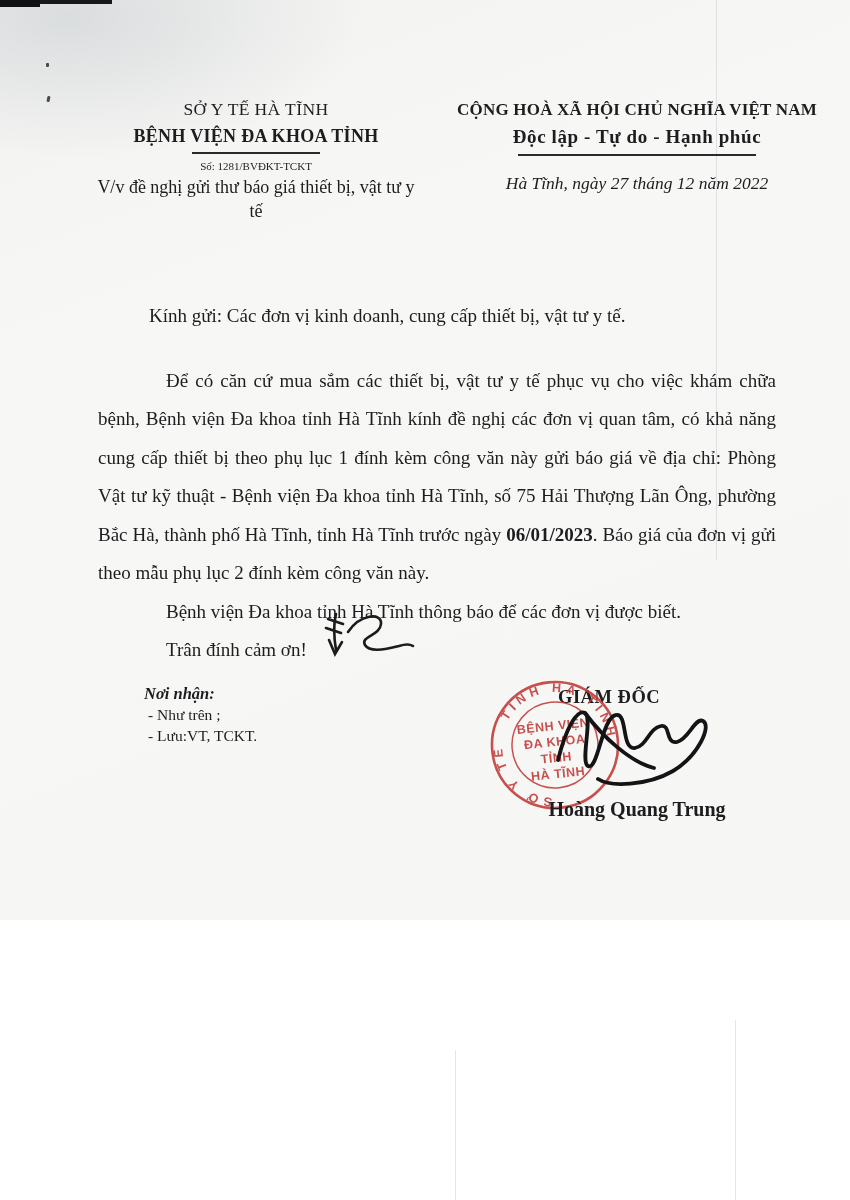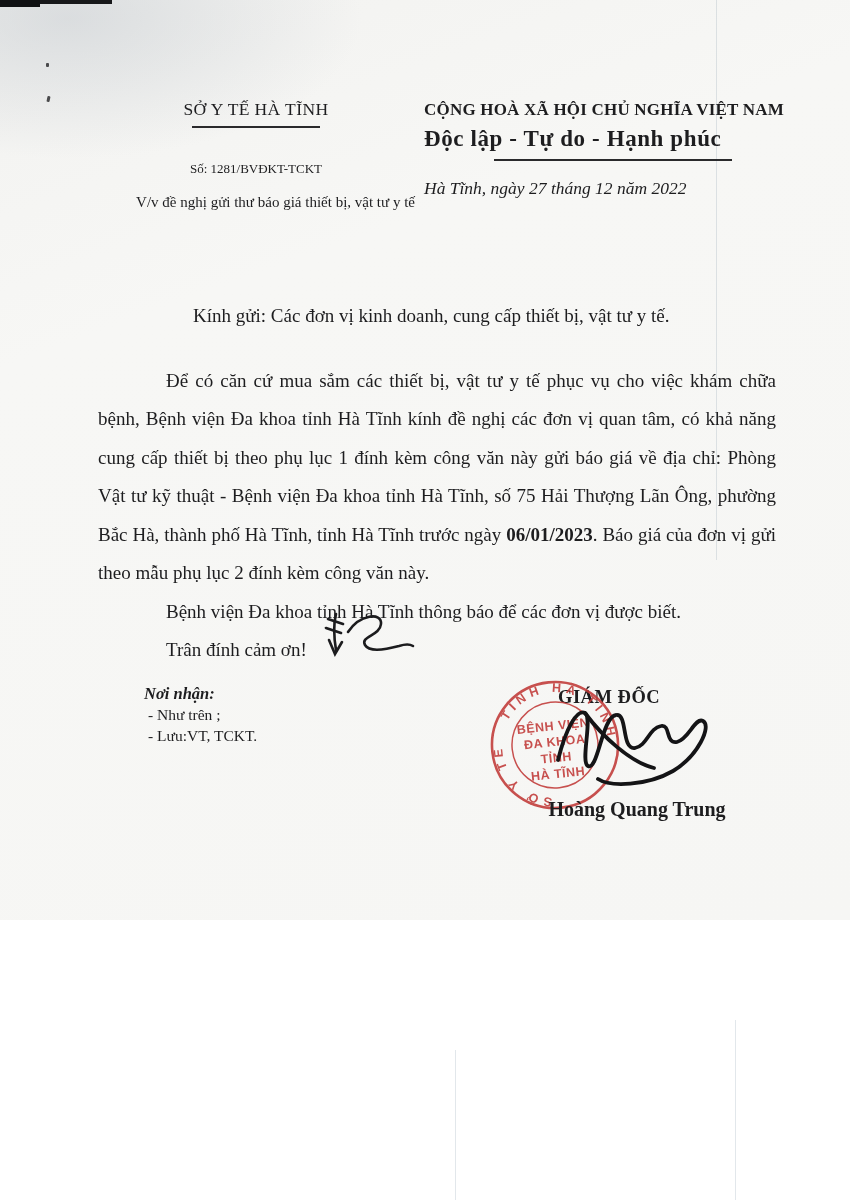--- a/index.html
+++ b/index.html
@@ -30,38 +30,38 @@
 
   
   .header-left {
     position: absolute; left: 88px; top: 99px; width: 336px;
     text-align: center; line-height: 1.25;
   }
   .hl-line1 { font-size: 17.5px; letter-spacing: 0.4px; }
   .hl-line2 { font-size: 18px; font-weight: bold; margin-top: 4px; letter-spacing: 0.3px; }
   .rule { height: 2px; background: #2a2a2c; margin: 5px auto 0; }
   .rule-left { width: 128px; }
-  .hl-number { font-size: 13px; margin-top: 33px; }
-  .hl-subject { font-size: 15px; margin: 16px auto 0; width: 318px; line-height: 1.3; text-align: right; }
+  .hl-number { font-size: 11px; margin-top: 6px; }
+  .hl-subject { font-size: 18px; margin: 2px auto 0; width: 318px; line-height: 1.3; }
 
   .header-right {
-    position: absolute; left: 424px; top: 99px; width: 378px;
-    text-align: left; line-height: 1.25;
+    position: absolute; left: 448px; top: 99px; width: 378px;
+    text-align: center; line-height: 1.25;
   }
   .hr-line1 { font-size: 17px; font-weight: bold; letter-spacing: 0.2px; }
-  .hr-line2 { font-size: 23px; font-weight: bold; margin-top: 5px; letter-spacing: 0.6px; }
+  .hr-line2 { font-size: 19px; font-weight: bold; margin-top: 5px; letter-spacing: 0.6px; }
   .rule-right { width: 238px; }
   .hr-date { font-size: 17.5px; font-style: italic; margin-top: 17px; }
 
   
   .doc-body {
     position: absolute; left: 98px; top: 297px; width: 678px;
     font-size: 19px; line-height: 38.5px;
   }
-  .salutation { margin-left: 95px; }
+  .salutation { margin-left: 51px; }
   .para1 { margin-top: 26px; text-align: justify; text-indent: 68px; }
   .para2 { text-indent: 68px; }
   .closing { text-indent: 68px; }
   .bold-inline { font-weight: bold; }
 
   .closing-scribble { position: absolute; left: 320px; top: 608px; width: 96px; height: 58px; }
 
   
   .recipients { position: absolute; left: 144px; top: 684px; }
   .recipients-label { font-size: 16.5px; font-weight: bold; font-style: italic; }
@@ -95,20 +95,21 @@
   <div class="artifact-topbar"></div>
   <div class="artifact-topbar2"></div>
   <div class="speck speck1"></div>
   <div class="speck speck2"></div>
   <div class="foldline fold1"></div>
   <div class="foldline fold2"></div>
   <div class="foldline fold3"></div>
 
   <div class="header-left">
     <div class="hl-line1">SỞ Y TẾ HÀ TĨNH</div>
+    <div class="hl-line2">BỆNH VIỆN ĐA KHOA TỈNH</div>
     <div class="rule rule-left"></div>
     <div class="hl-number">Số: 1281/BVĐKT-TCKT</div>
     <div class="hl-subject">V/v đề nghị gửi thư báo giá thiết bị, vật tư y tế</div>
   </div>
 
   <div class="header-right">
     <div class="hr-line1">CỘNG HOÀ XÃ HỘI CHỦ NGHĨA VIỆT NAM</div>
     <div class="hr-line2">Độc lập - Tự do - Hạnh phúc</div>
     <div class="rule rule-right"></div>
     <div class="hr-date">Hà Tĩnh, ngày 27 tháng 12 năm 2022</div>

